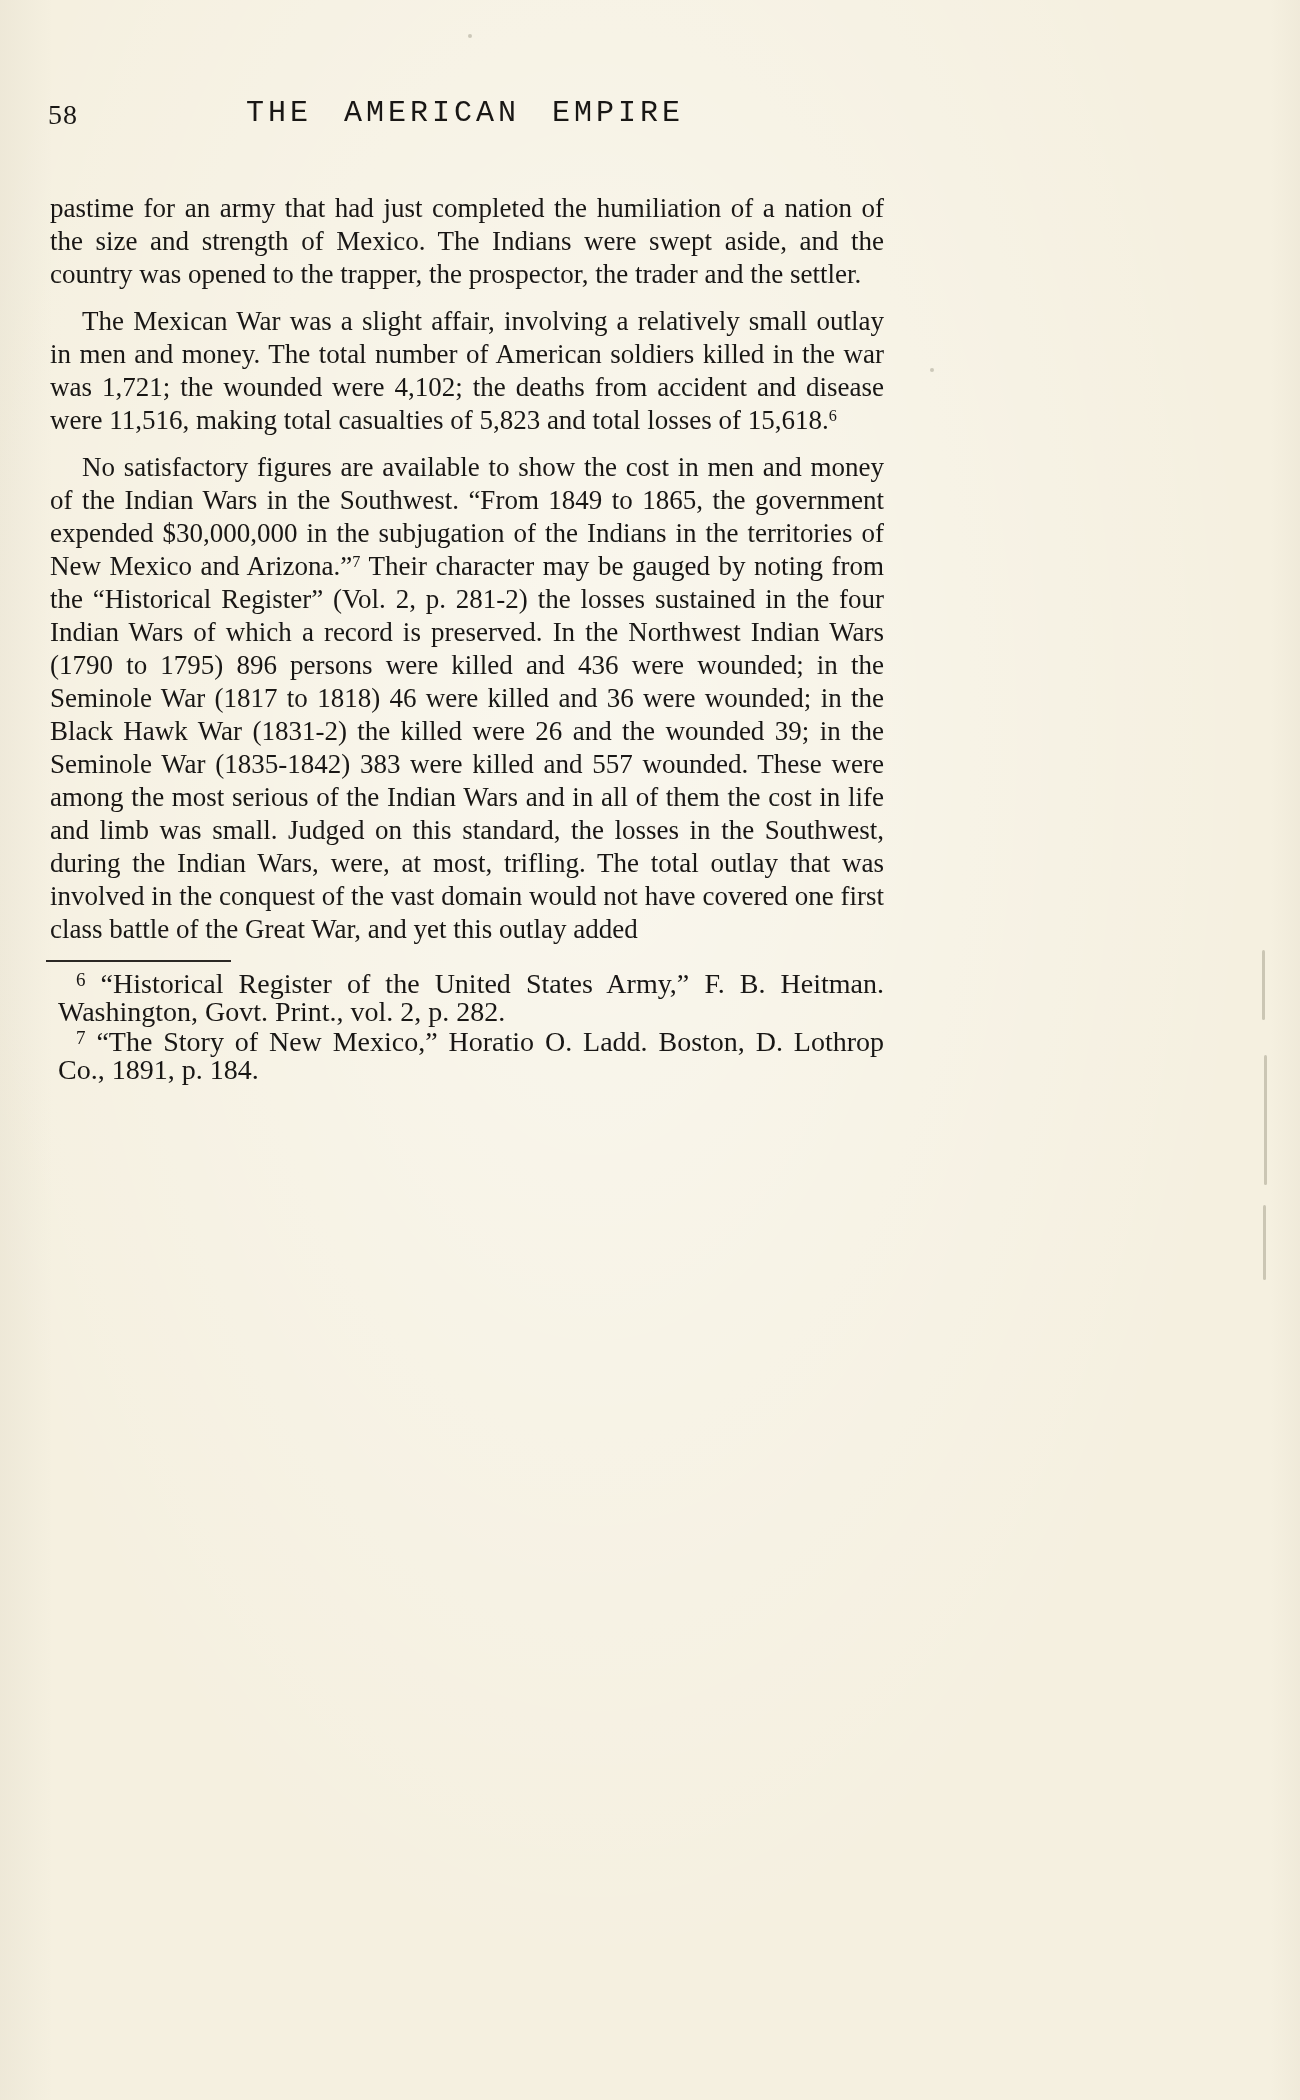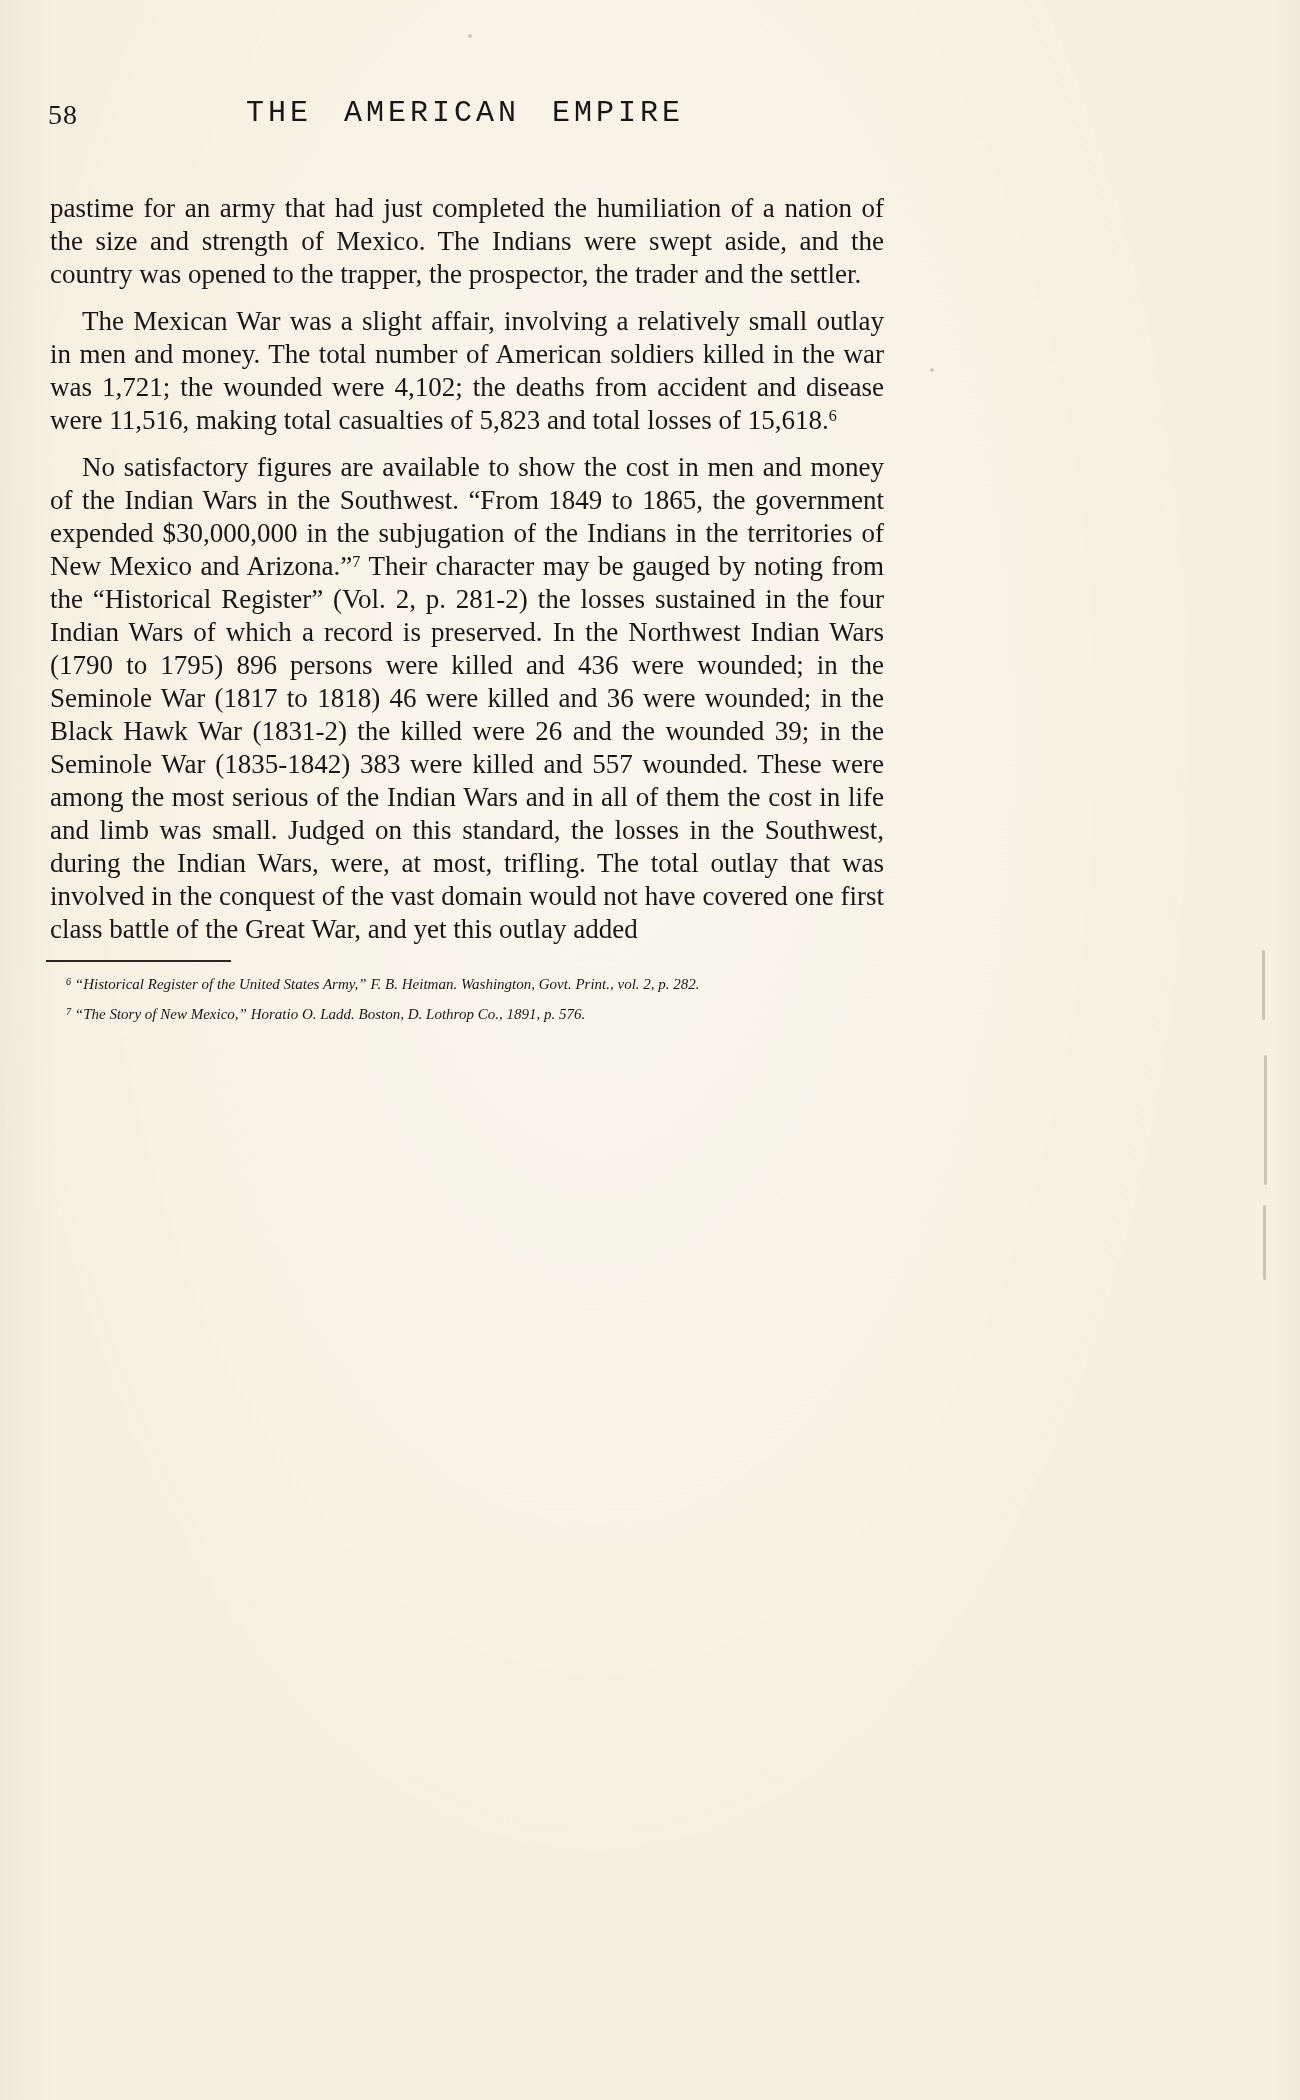--- a/index.html
+++ b/index.html
@@ -75,26 +75,25 @@
     margin-top: 14px;
   }
   .fn-rule {
     width: 185px;
     height: 0;
     border: none;
     border-top: 2px solid #2b2824;
     margin: 0 0 8px 0;
   }
   .footnote {
-    margin: 0 0 2px 2px;
-    font-size: 15px;
+    margin: 0 0 2px 12px;
+    font-size: 28px;
     line-height: 28px;
     text-align: justify;
     text-indent: 18px;
-    font-style: italic;
   }
   .footnote sup.fn-ref {
     font-size: 68%;
     top: -0.35em;
   }
   .artifact {
     position: absolute;
     background: rgba(95, 88, 70, 0.28);
     border-radius: 2px;
   }
@@ -125,21 +124,21 @@
 
       <p class="para"><span>No satisfactory figures are available to show the cost in men and money of the Indian Wars in the Southwest. “From 1849 to 1865, the government expended $30,000,000 in the subjugation of the Indians in the territories of New Mexico and Arizona.”</span><sup class="fn-ref">7</sup><span> Their character may be gauged by noting from the “Historical Register” (Vol. 2, p. 281-2) the losses sustained in the four Indian Wars of which a record is preserved. In the Northwest Indian Wars (1790 to 1795) 896 persons were killed and 436 were wounded; in the Seminole War (1817 to 1818) 46 were killed and 36 were wounded; in the Black Hawk War (1831-2) the killed were 26 and the wounded 39; in the Seminole War (1835-1842) 383 were killed and 557 wounded. These were among the most serious of the Indian Wars and in all of them the cost in life and limb was small. Judged on this standard, the losses in the Southwest, during the Indian Wars, were, at most, trifling. The total outlay that was involved in the conquest of the vast domain would not have covered one first class battle of the Great War, and yet this outlay added</span></p>
 
     </main>
 
     <footer class="footnotes">
       <hr class="fn-rule">
 
       <p class="footnote"><sup class="fn-ref">6</sup><span> “Historical Register of the United States Army,” F. B. Heitman. Washington, Govt. Print., vol. 2, p. 282.</span></p>
 
-      <p class="footnote"><sup class="fn-ref">7</sup><span> “The Story of New Mexico,” Horatio O. Ladd. Boston, D. Lothrop Co., 1891, p. 576.</span></p>
+      <p class="footnote"><sup class="fn-ref">7</sup><span> “The Story of New Mexico,” Horatio O. Ladd. Boston, D. Lothrop Co., 1891, p. 184.</span></p>
     </footer>
 
   </div>
 
   <div class="artifact a1"></div>
   <div class="artifact a2"></div>
   <div class="artifact a3"></div>
   <div class="artifact dot1"></div>
   <div class="artifact dot2"></div>
 

